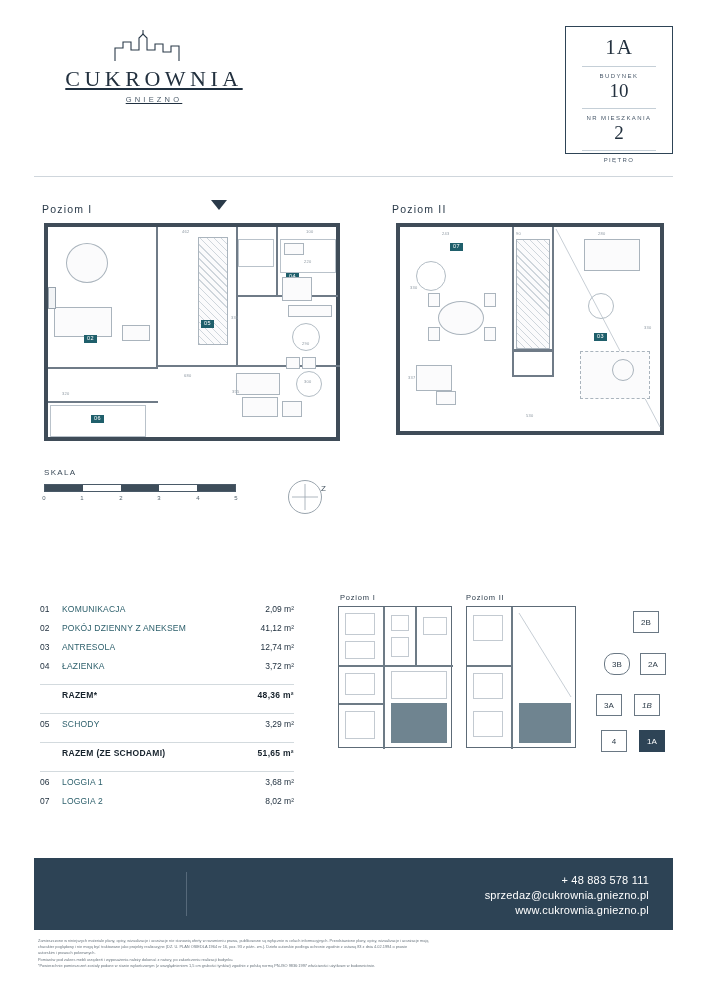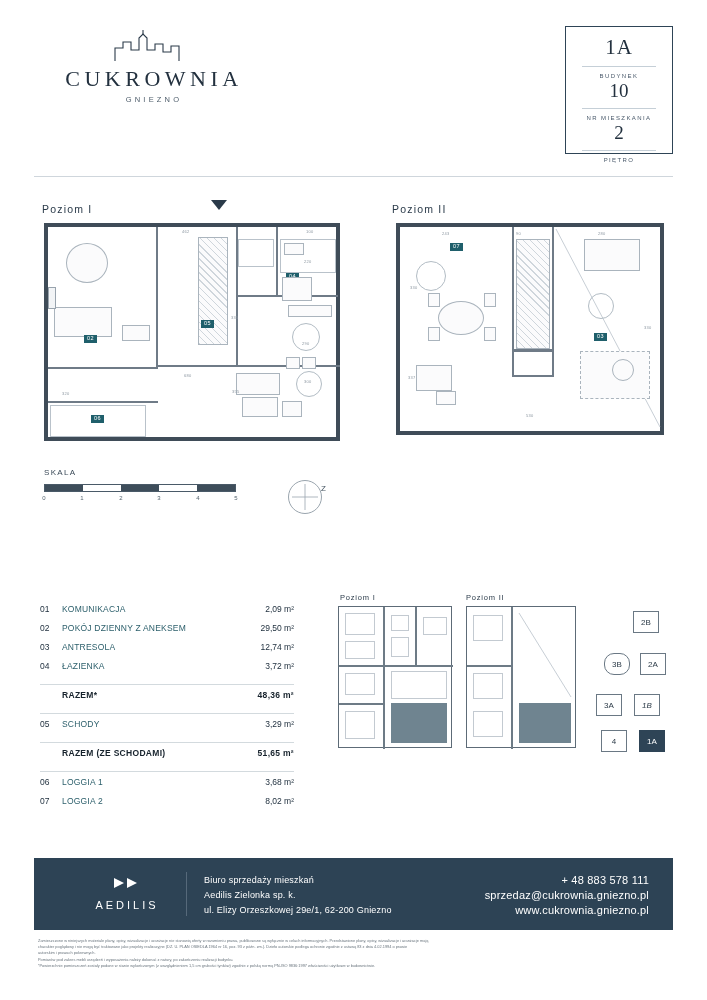--- a/index.html
+++ b/index.html
@@ -8,21 +8,21 @@
     background: #ffffff;
     font-family: "Liberation Sans", sans-serif;
     color: #203040;
     position: relative;
     overflow: hidden;
   }
 
   
   .header { position: absolute; top: 0; left: 0; width: 707px; height: 175px; }
 
-  .logo-block { position: absolute; left: 34px; top: 28px; width: 240px; text-align: center; }
+  .logo-block { position: absolute; left: 34px; top: 28px; width: 240px; text-align: center; text-decoration: underline; }
   .logo-mark { height: 34px; display: flex; align-items: flex-end; justify-content: center; }
   .logo-name {
     font-size: 22px; letter-spacing: 4.5px; color: #23313f;
     font-family: "Liberation Serif", serif; margin-top: 4px;
   }
   .logo-sub {
     font-size: 7.5px; letter-spacing: 3.2px; color: #4d5c6a; margin-top: 3px;
   }
 
   .badge {
@@ -287,21 +287,21 @@
 <div class="tbl">
 
   <div class="tbl-row">
     <span class="no">01</span>
     <span class="nm">KOMUNIKACJA</span>
     <span class="ar">2,09 m²</span>
   </div>
   <div class="tbl-row">
     <span class="no">02</span>
     <span class="nm">POKÓJ DZIENNY Z ANEKSEM</span>
-    <span class="ar">29,50 m²</span>
+    <span class="ar">41,12 m²</span>
   </div>
   <div class="tbl-row">
     <span class="no">03</span>
     <span class="nm">ANTRESOLA</span>
     <span class="ar">12,74 m²</span>
   </div>
   <div class="tbl-row">
     <span class="no">04</span>
     <span class="nm">ŁAZIENKA</span>
     <span class="ar">3,72 m²</span>
@@ -379,35 +379,21 @@
 
 <div class="keybox" style="left:633px; top:611px;">2B</div>
 <div class="keybox" style="left:604px; top:653px;border-radius:10px;">3B</div>
 <div class="keybox" style="left:640px; top:653px;">2A</div>
 <div class="keybox" style="left:596px; top:694px;">3A</div>
 <div class="keybox" style="left:634px; top:694px;font-style:italic;">1B</div>
 <div class="keybox" style="left:601px; top:730px;">4</div>
 <div class="keybox on" style="left:639px; top:730px;">1A</div>
 
 <div class="footer">
-  <div class="f-logo">
-    <div class="f-mark">
-      <svg width="30" height="14" viewBox="0 0 30 14">
-        <path d="M2 2 L12 7 L2 12 Z" fill="#ffffff"></path>
-        <path d="M15 2 L25 7 L15 12 Z" fill="#ffffff"></path>
-      </svg>
-    </div>
-    <div class="f-name">AEDILIS</div>
-  </div>
   <div class="f-div"></div>
-  <div class="f-addr">
-    <div>Biuro sprzedaży mieszkań</div>
-    <div>Aedilis Zielonka sp. k.</div>
-    <div>ul. Elizy Orzeszkowej 29e/1, 62-200 Gniezno</div>
-  </div>
   <div class="f-contact">
     <div>+ 48 883 578 111</div>
     <div>sprzedaz@cukrownia.gniezno.pl</div>
     <div>www.cukrownia.gniezno.pl</div>
   </div>
 </div>
 
 <div class="legal">
   <div>Zamieszczone w niniejszych materiale plany, opisy, wizualizacje i aranżacje nie stanowią oferty w rozumieniu prawa, publikowane są wyłącznie w celach informacyjnych. Przedstawione plany, opisy, wizualizacje i aranżacje mają</div>
   <div>charakter poglądowy i nie mogą być traktowane jako projekty realizacyjne (DZ. U. PLAN OSIEDLA 1964 nr 16, poz. 93 z późn. zm.). Dzieło autorskie podlega ochronie zgodnie z ustawą 83 z dnia 4.02.1994 o prawie</div>

